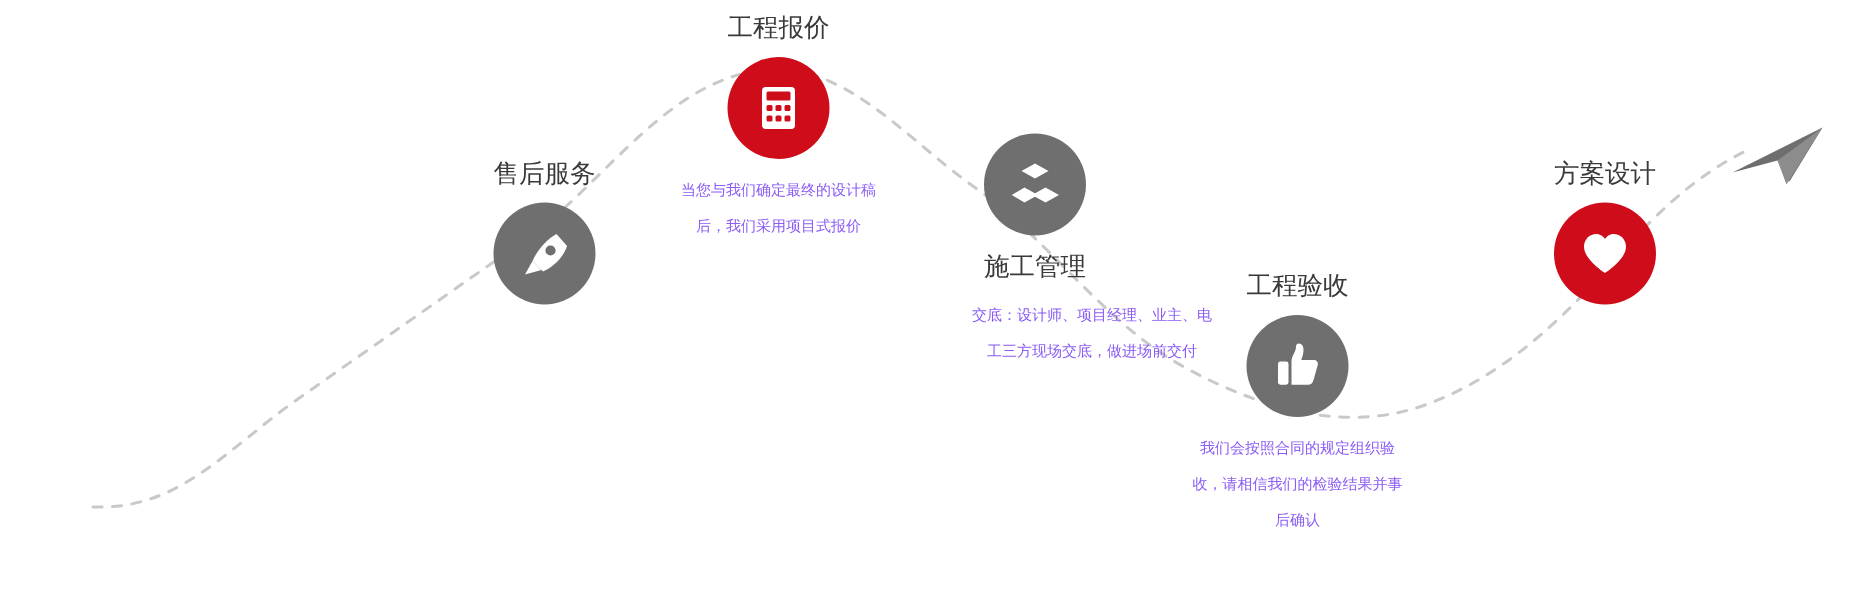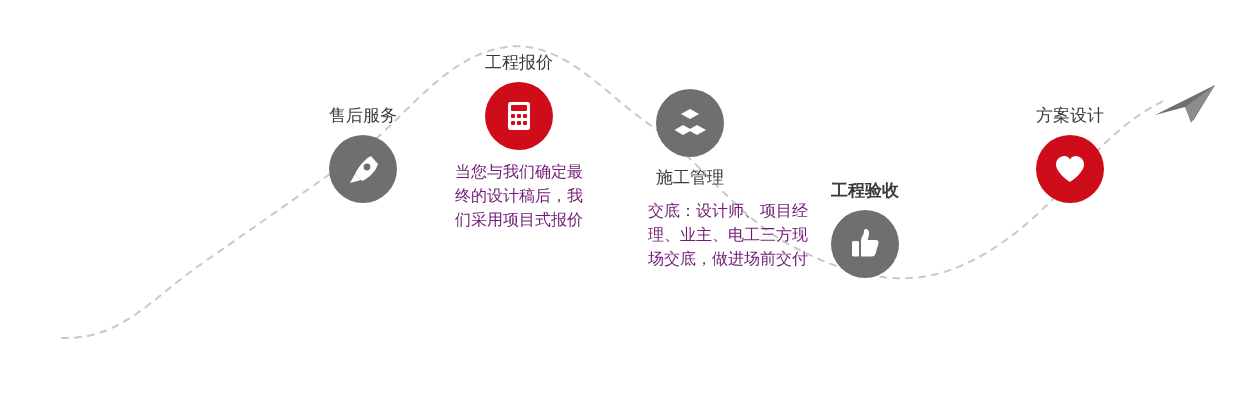--- a/index.html
+++ b/index.html
@@ -48,22 +48,22 @@
   .icon-gray {
     background: #6f6f6f;
   }
   .icon-light {
     background: #b9b9b9;
   }
   .icon-red {
     background: #cf0c1a;
   }
   .step-desc {
-    font-size: 16px;
-    color: #701a75;
+    font-size: 10px;
+    color: #8b5cf6;
     line-height: 24px;
     margin-top: 10px;
     width: 140px;
     margin-left: auto;
     margin-right: auto;
   }
   .desc-wide {
     width: 160px;
     margin-left: 43px;
   }
@@ -91,21 +91,21 @@
       <span>
         <svg width="36" height="36" viewBox="0 0 36 36">
           <path d="M26 5 C20 8 13 16 10 23 L17 30 C24 27 31 20 33 13 Z" fill="#ffffff"></path>
           <circle cx="22" cy="16" r="3.4" fill="#6f6f6f"></circle>
           <path d="M10 23 L5 32 L16 29 Z" fill="#ffffff"></path>
         </svg>
       </span>
     </div>
   </div>
 
-  <div class="step" style="left:434px; top:8px;margin-top:44px;">
+  <div class="step" style="left:434px; top:8px;">
     <div class="step-title">工程报价</div>
     <div class="step-icon icon-red">
       <span>
         <svg width="36" height="36" viewBox="0 0 36 36">
           <rect x="7" y="4" width="22" height="28" rx="2.5" fill="#ffffff"></rect>
           <rect x="10" y="7" width="16" height="6" rx="1" fill="#cf0c1a"></rect>
           <rect x="10" y="16" width="4" height="4" rx="1" fill="#cf0c1a"></rect>
           <rect x="16" y="16" width="4" height="4" rx="1" fill="#cf0c1a"></rect>
           <rect x="22" y="16" width="4" height="4" rx="1" fill="#cf0c1a"></rect>
           <rect x="10" y="23" width="4" height="4" rx="1" fill="#cf0c1a"></rect>
@@ -124,30 +124,31 @@
           <path d="M18 4 L27 9 L18 14 L9 9 Z" fill="#ffffff"></path>
           <path d="M9 20 L18 25 L9 30 L0.5 25 Z" fill="#ffffff" transform="translate(2,0)"></path>
           <path d="M27 20 L36 25 L27 30 L18 25 Z" fill="#ffffff" transform="translate(-2,0)"></path>
         </svg>
       </span>
     </div>
     <div class="step-title" style="margin-top:10px;margin-bottom:0;">施工管理</div>
     <div class="step-desc desc-wide">交底：设计师、项目经理、业主、电工三方现场交底，做进场前交付</div>
   </div>
 
-  <div class="step" style="left:780px; top:180px;font-weight:bold;">
+  <div class="step" style="left:780px; top:180px;">
     <div class="step-title">工程验收</div>
     <div class="step-icon icon-gray">
       <span>
         <svg width="36" height="36" viewBox="0 0 36 36">
           <path d="M14 15 C14 11 17 9 17 5 C17 3 19 2.5 20.5 3.5 C22 4.6 22.5 7 21.5 11 L20.5 14 L29 14 C31 14 32 15.8 31.4 17.6 L28.6 27.6 C28.1 29.4 26.8 30.5 25 30.5 L14 30.5 Z" fill="#ffffff"></path>
           <rect x="5" y="15" width="7" height="15.5" rx="1.6" fill="#ffffff"></rect>
         </svg>
       </span>
     </div>
+    <div class="step-desc">我们会按照合同的规定组织验收，请相信我们的检验结果并事后确认</div>
   </div>
 
   <div class="step" style="left:985px; top:105px;">
     <div class="step-title">方案设计</div>
     <div class="step-icon icon-red">
       <span>
         <svg width="36" height="36" viewBox="0 0 36 36">
           <path d="M18 31 C18 31 4 22 4 13.5 C4 8.6 7.8 5 12.2 5 C14.9 5 17 6.6 18 8.4 C19 6.6 21.1 5 23.8 5 C28.2 5 32 8.6 32 13.5 C32 22 18 31 18 31 Z" fill="#ffffff"></path>
         </svg>
       </span>

